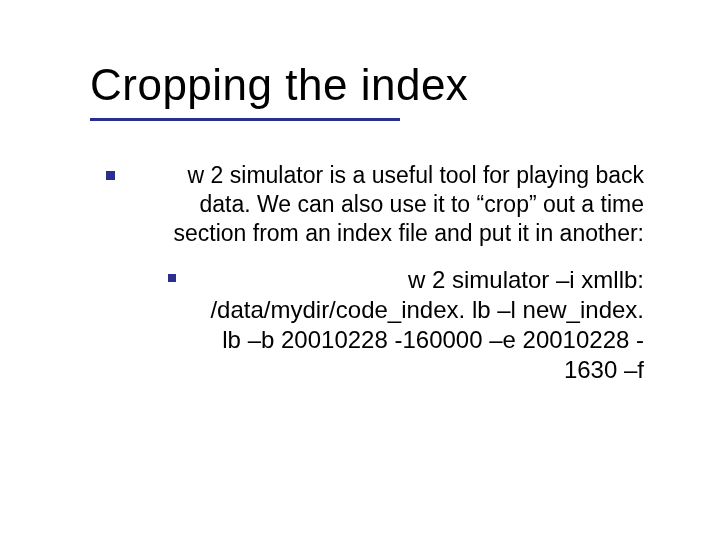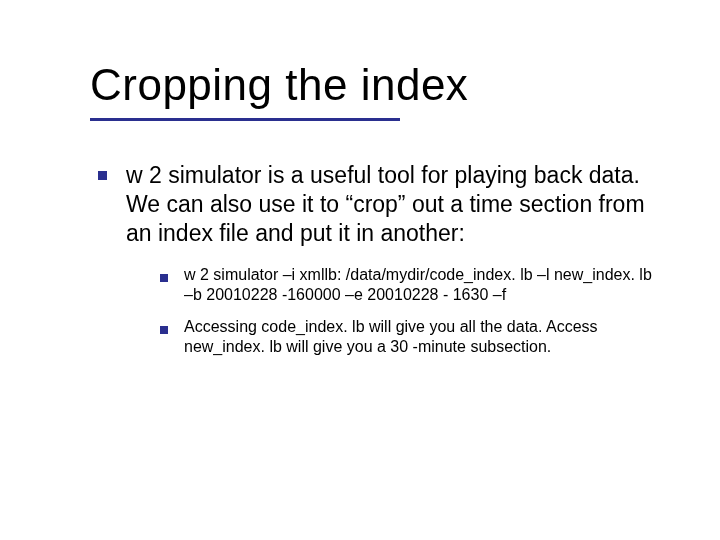--- a/index.html
+++ b/index.html
@@ -26,21 +26,22 @@
   }
   .title-rule {
     width: 310px;
     height: 3px;
     background: #2a2f8f; 
     margin: 0 0 40px 0;
   }
   ul.level1 {
     list-style: none;
     padding: 0;
-    margin: 8px;
+    margin: 16px;
+    text-align: right;
   }
   ul.level1 > li {
     position: relative;
     padding-left: 28px;
     font-size: 23px;
     line-height: 1.25;
     margin-bottom: 22px;
   }
   ul.level1 > li::before {
     content: "";
@@ -52,21 +53,21 @@
     background: #2a2f8f;
   }
   ul.level2 {
     list-style: none;
     padding: 0;
     margin: 18px 0 0 34px;
   }
   ul.level2 > li {
     position: relative;
     padding-left: 24px;
-    font-size: 16px;
+    font-size: 24px;
     line-height: 1.25;
     margin-bottom: 12px;
   }
   ul.level2 > li::before {
     content: "";
     position: absolute;
     left: 0;
     top: 9px;
     width: 8px;
     height: 8px;
@@ -81,20 +82,17 @@
   <h1 class="title">Cropping the index</h1>
   <div class="title-rule"></div>
 
   <ul class="level1">
     <li>
       <span>w 2 simulator is a useful tool for playing back data.  We can also use it to “crop” out a time section from an index file and put it in another:</span>
       <ul class="level2">
         <li>
           <span>w 2 simulator –i xmllb: /data/mydir/code_index. lb –l new_index. lb –b 20010228 -160000 –e 20010228 - 1630 –f</span>
         </li>
-        <li>
-          <span>Accessing code_index. lb will give you all the data. Access new_index. lb will give you a 30 -minute subsection.</span>
-        </li>
       </ul>
     </li>
   </ul>
 
 </div>
 
 </body></html>

